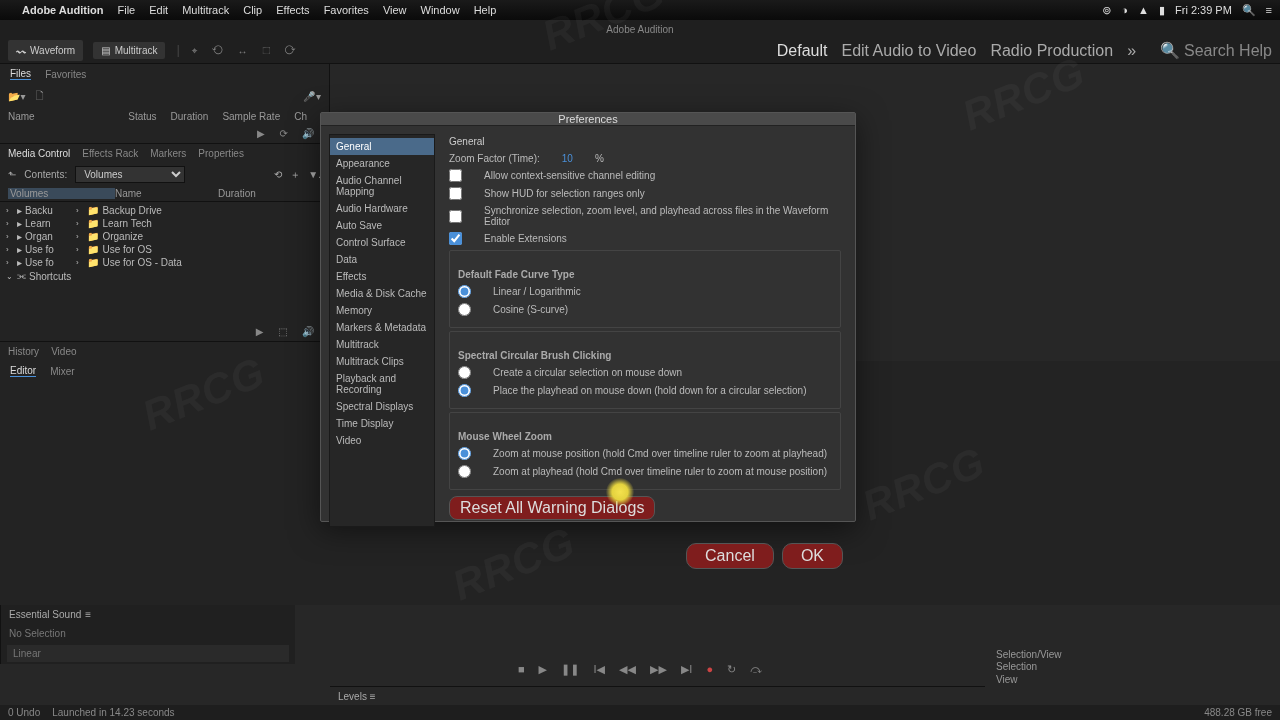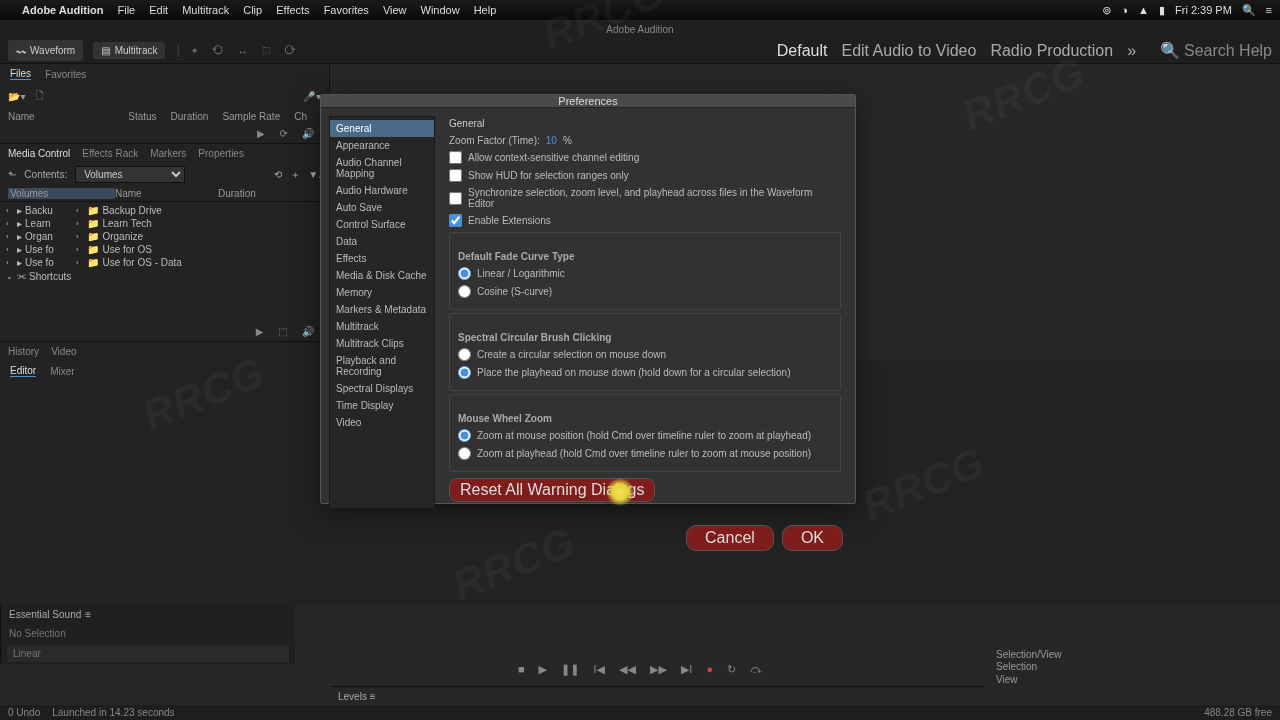--- a/index.html
+++ b/index.html
@@ -45,29 +45,29 @@
 .mb-tree-col2 { flex:1; }
 .tree-row { padding:1px 2px; display:flex; align-items:center; gap:3px; }
 .tree-row .arrow { font-size:8px; width:8px; }
 
 .history-tabs { border-top:1px solid #111; padding:4px 8px; display:flex; gap:12px; font-size:10px; color:#888; }
 
 .right-hdr { padding:4px 8px; font-size:10px; color:#aaa; display:flex; align-items:center; gap:4px; }
 .right-sec { padding:4px 8px; font-size:10px; color:#777; }
 
 
-.dialog { position:absolute; left:320px; top:94px; width:536px; height:410px; background:#323232; border:1px solid #555; border-radius:2px; display:flex; flex-direction:column; box-shadow:0 8px 30px rgba(0,0,0,.5); }
+.dialog { position:absolute; left:320px; top:112px; width:536px; height:410px; background:#323232; border:1px solid #555; border-radius:2px; display:flex; flex-direction:column; box-shadow:0 8px 30px rgba(0,0,0,.5); }
 .dialog-title { height:22px; background:#4a4a4a; border-bottom:1px solid #222; color:#ddd; font-size:11px; display:flex; align-items:center; justify-content:center; }
 .dialog-body { flex:1; display:flex; margin:8px; gap:8px; }
 .dialog-sidebar { width:106px; background:#262626; border:1px solid #1a1a1a; padding:3px 0; }
 .dialog-sidebar .cat { padding:3px 6px; font-size:10px; color:#bbb; cursor:pointer; }
 .dialog-sidebar .cat.active { background:#4a6a8a; color:#fff; }
 .dialog-content { flex:1; padding:2px 6px; font-size:10px; color:#bbb; }
 .dialog-content h4 { font-size:10px; color:#ccc; font-weight:400; margin-bottom:6px; }
-.dialog-content .row { margin:5px 0; display:flex; align-items:center; gap:4px; }
+.dialog-content .row { margin:5px 0; display:flex; align-items:center; gap:20px; }
 .dialog-content .section-title { margin-top:14px; margin-bottom:2px; color:#aaa;font-weight:bold; }
 .dialog-content fieldset { border:1px solid #444; padding:4px 8px 6px; margin:3px 0; border-radius:2px; }
 .dialog-content .zoom-val { color:#4a90d9; margin:0 2px; }
 input[type=checkbox], input[type=radio] { accent-color:#4a90d9; margin:0 2px 0 0; }
 .dialog-footer { display:flex; justify-content:flex-end; gap:8px; padding:8px 12px; }
 .dialog-footer button, .reset-btn { background:#7f1d1d; border:1px solid #555; color:#ddd; padding:3px 18px; border-radius:10px; font-size:16px; cursor:pointer; }
 .reset-btn { padding:2px 10px; border-radius:8px; }
 
 .transport { position:absolute; bottom:44px; left:50%; transform:translateX(-50%); display:flex; gap:14px; color:#888; font-size:11px; }
 .transport span { cursor:pointer; }

